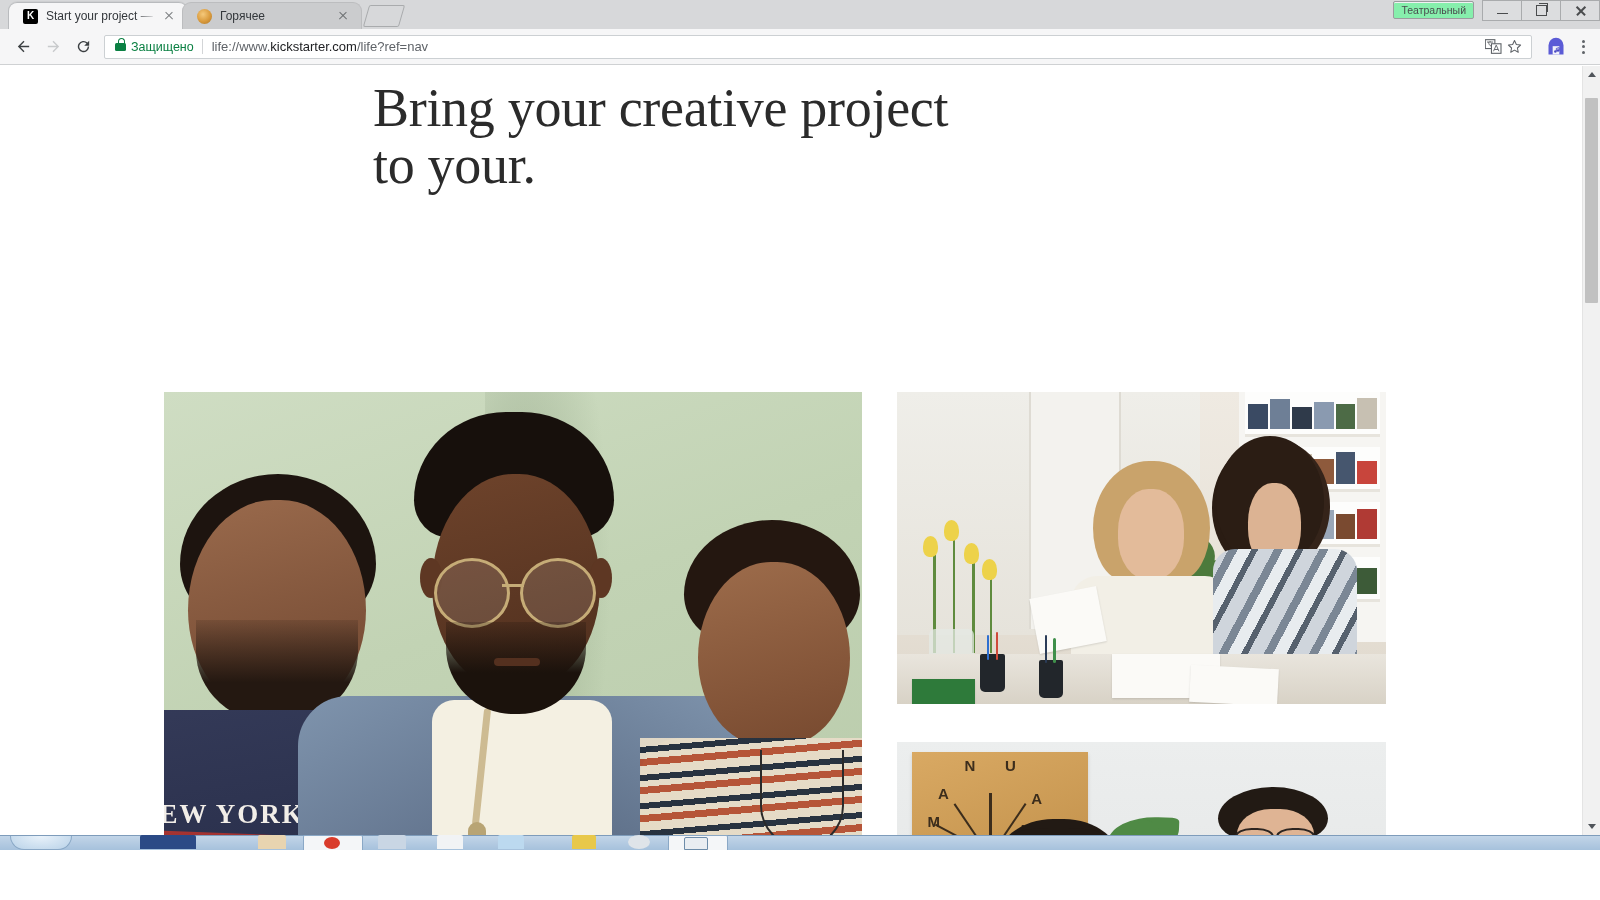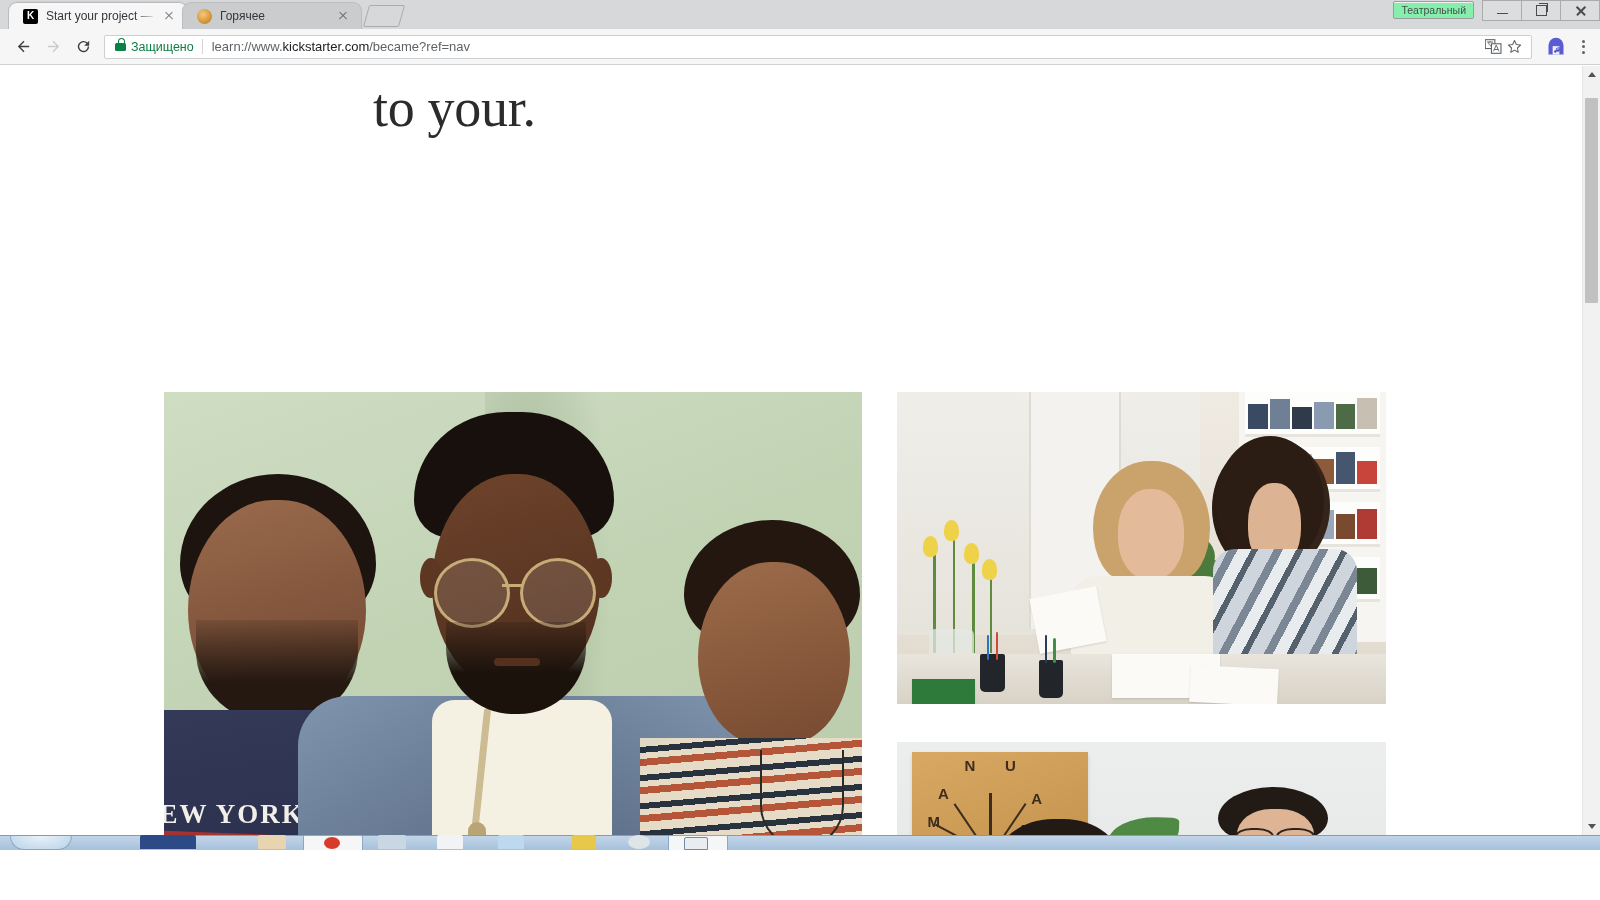--- a/index.html
+++ b/index.html
@@ -293,21 +293,21 @@
     <div class="navbtn">
       <svg class="arrow" viewBox="0 0 24 24">
         <path d="M17.6 6.4A8 8 0 1 0 20 12h-2a6 6 0 1 1-1.8-4.2L13 11h7V4z" fill="#3c4043"></path>
       </svg>
     </div>
 
     <div class="omnibox">
       <span class="lock"></span>
       <span class="secure">Защищено</span>
       <span class="sep"></span>
-      <span class="url"><span>learn://www.</span><b>kickstarter.com</b><span>/became?ref=nav</span></span>
+      <span class="url"><span>life://www.</span><b>kickstarter.com</b><span>/life?ref=nav</span></span>
       <span class="tr-icon">
         <svg viewBox="0 0 24 22" width="17" height="15">
             <rect x="0" y="1" width="14" height="13" fill="none" stroke="#5f6368" stroke-width="1.6"></rect>
             <path d="M2.5 4.5h9M7 3v1.5M9.2 11C6 9.6 5 7 4.8 4.7" stroke="#5f6368" stroke-width="1.4" fill="none"></path>
             <rect x="9" y="7" width="14" height="14" fill="#fff" stroke="#5f6368" stroke-width="1.6"></rect>
             <path d="M12 18l4-9 4 9M13.2 15.4h5.6" stroke="#5f6368" stroke-width="1.4" fill="none"></path>
           </svg>
       </span>
       <span class="star">
         <svg viewBox="0 0 24 24" width="17" height="17">
@@ -330,20 +330,21 @@
         <i></i>
         <i></i>
         <i></i>
       </div>
   </div>
 
   <div class="viewport">
     <div class="page">
 
       <div class="hero-title">
+        <div>Bring your creative project</div>
         <div>to your.</div>
       </div>
 
 
       <div class="big-photo">
         <div class="scene">
           <div class="bg-wall"></div>
           <div class="shadow-l"></div>
 
           <div class="person p1" style="left:-20px;top:60px;width:300px;height:460px;">

